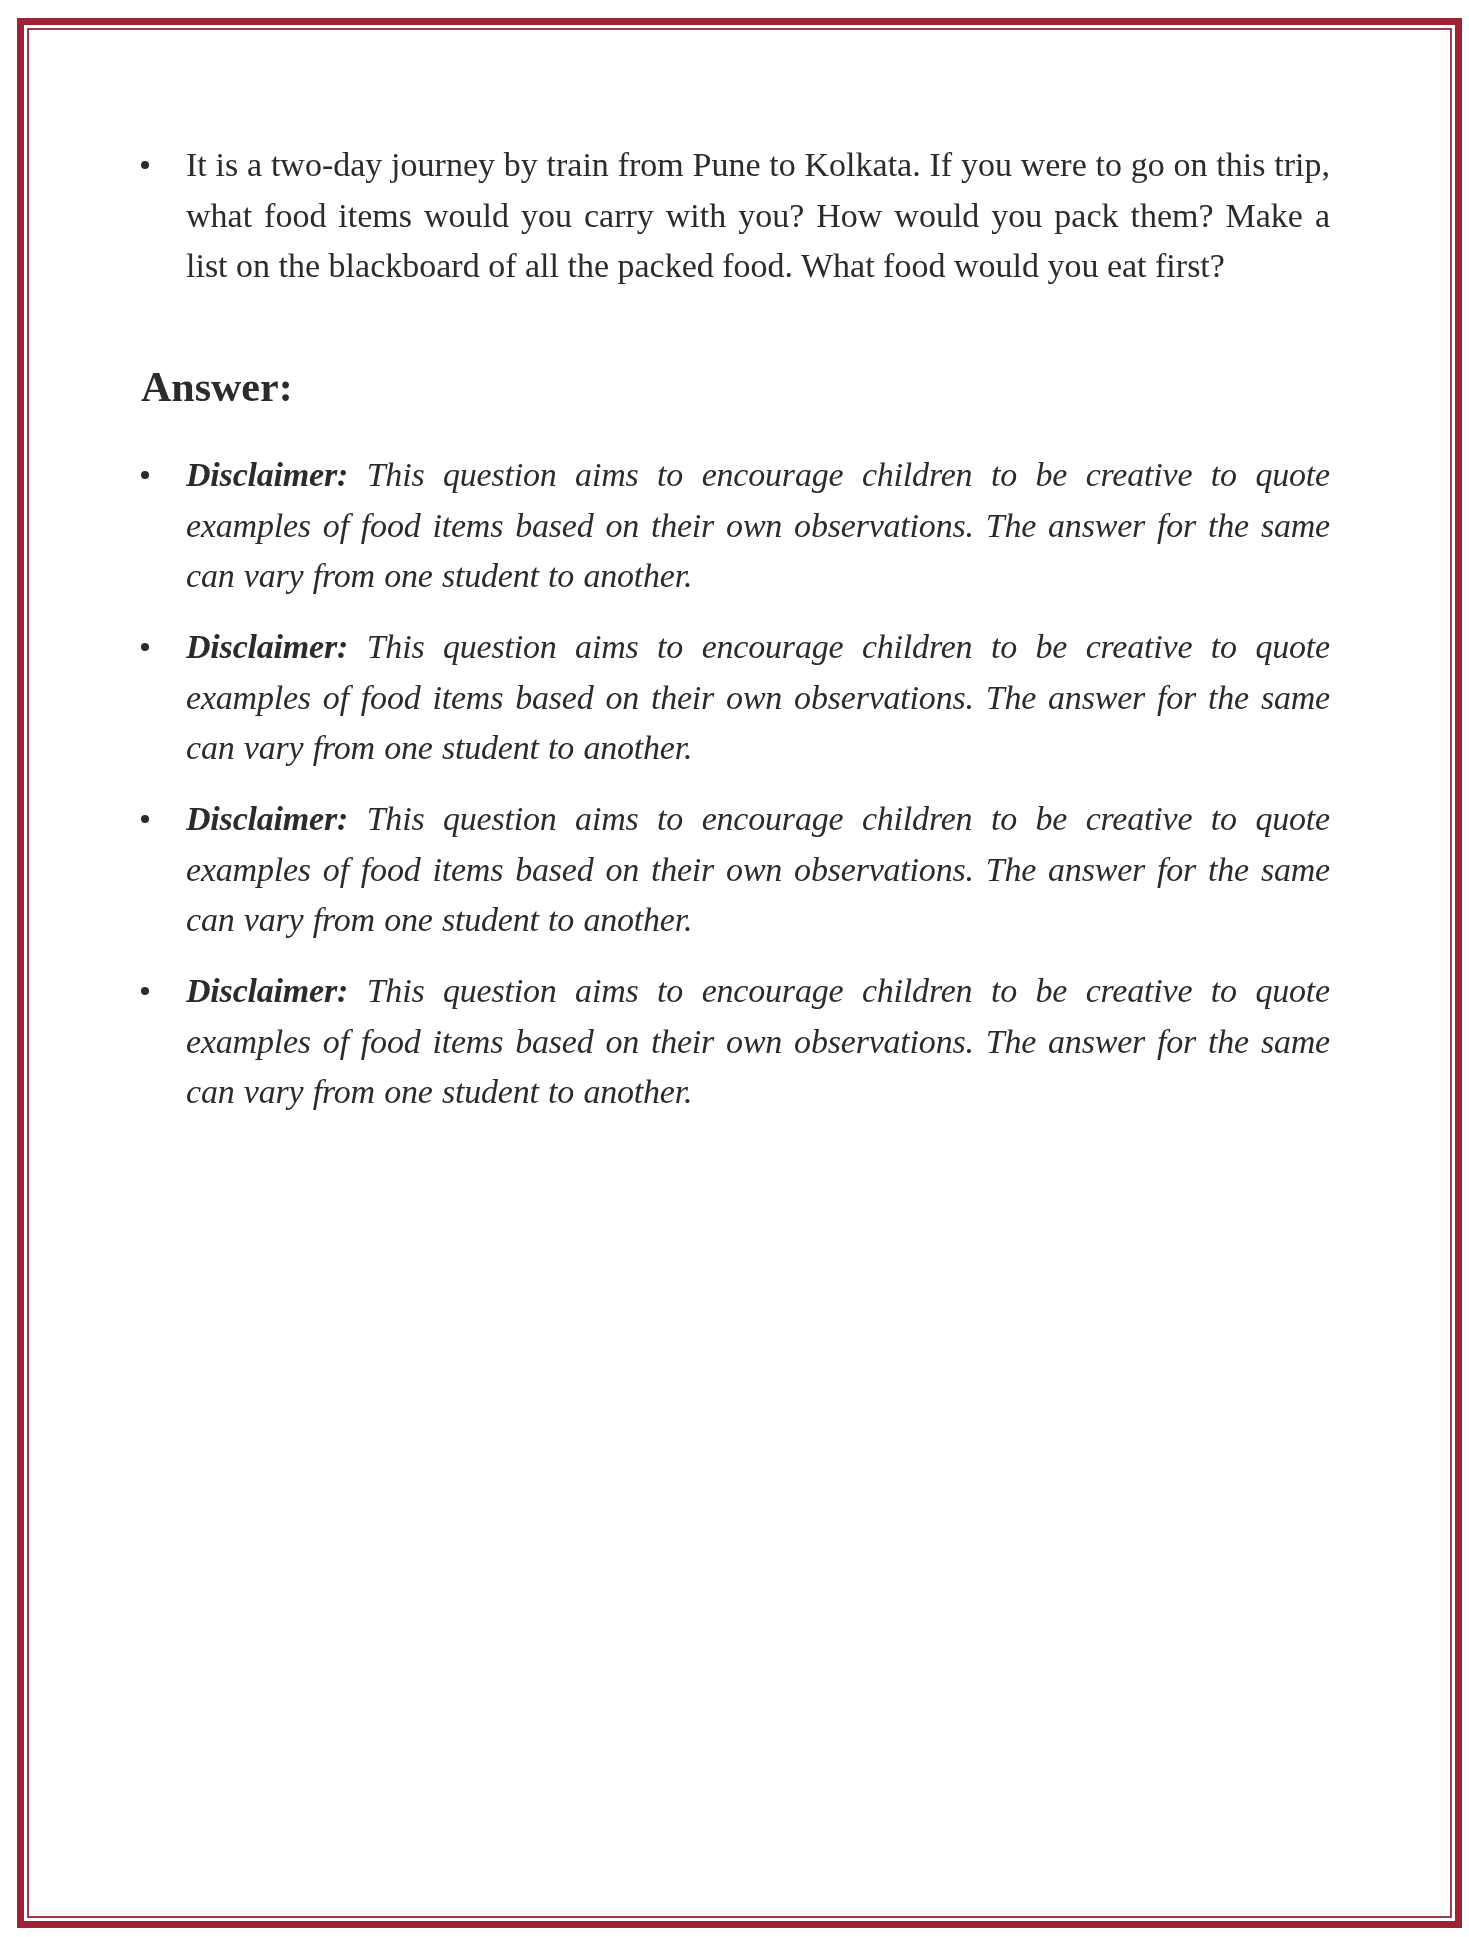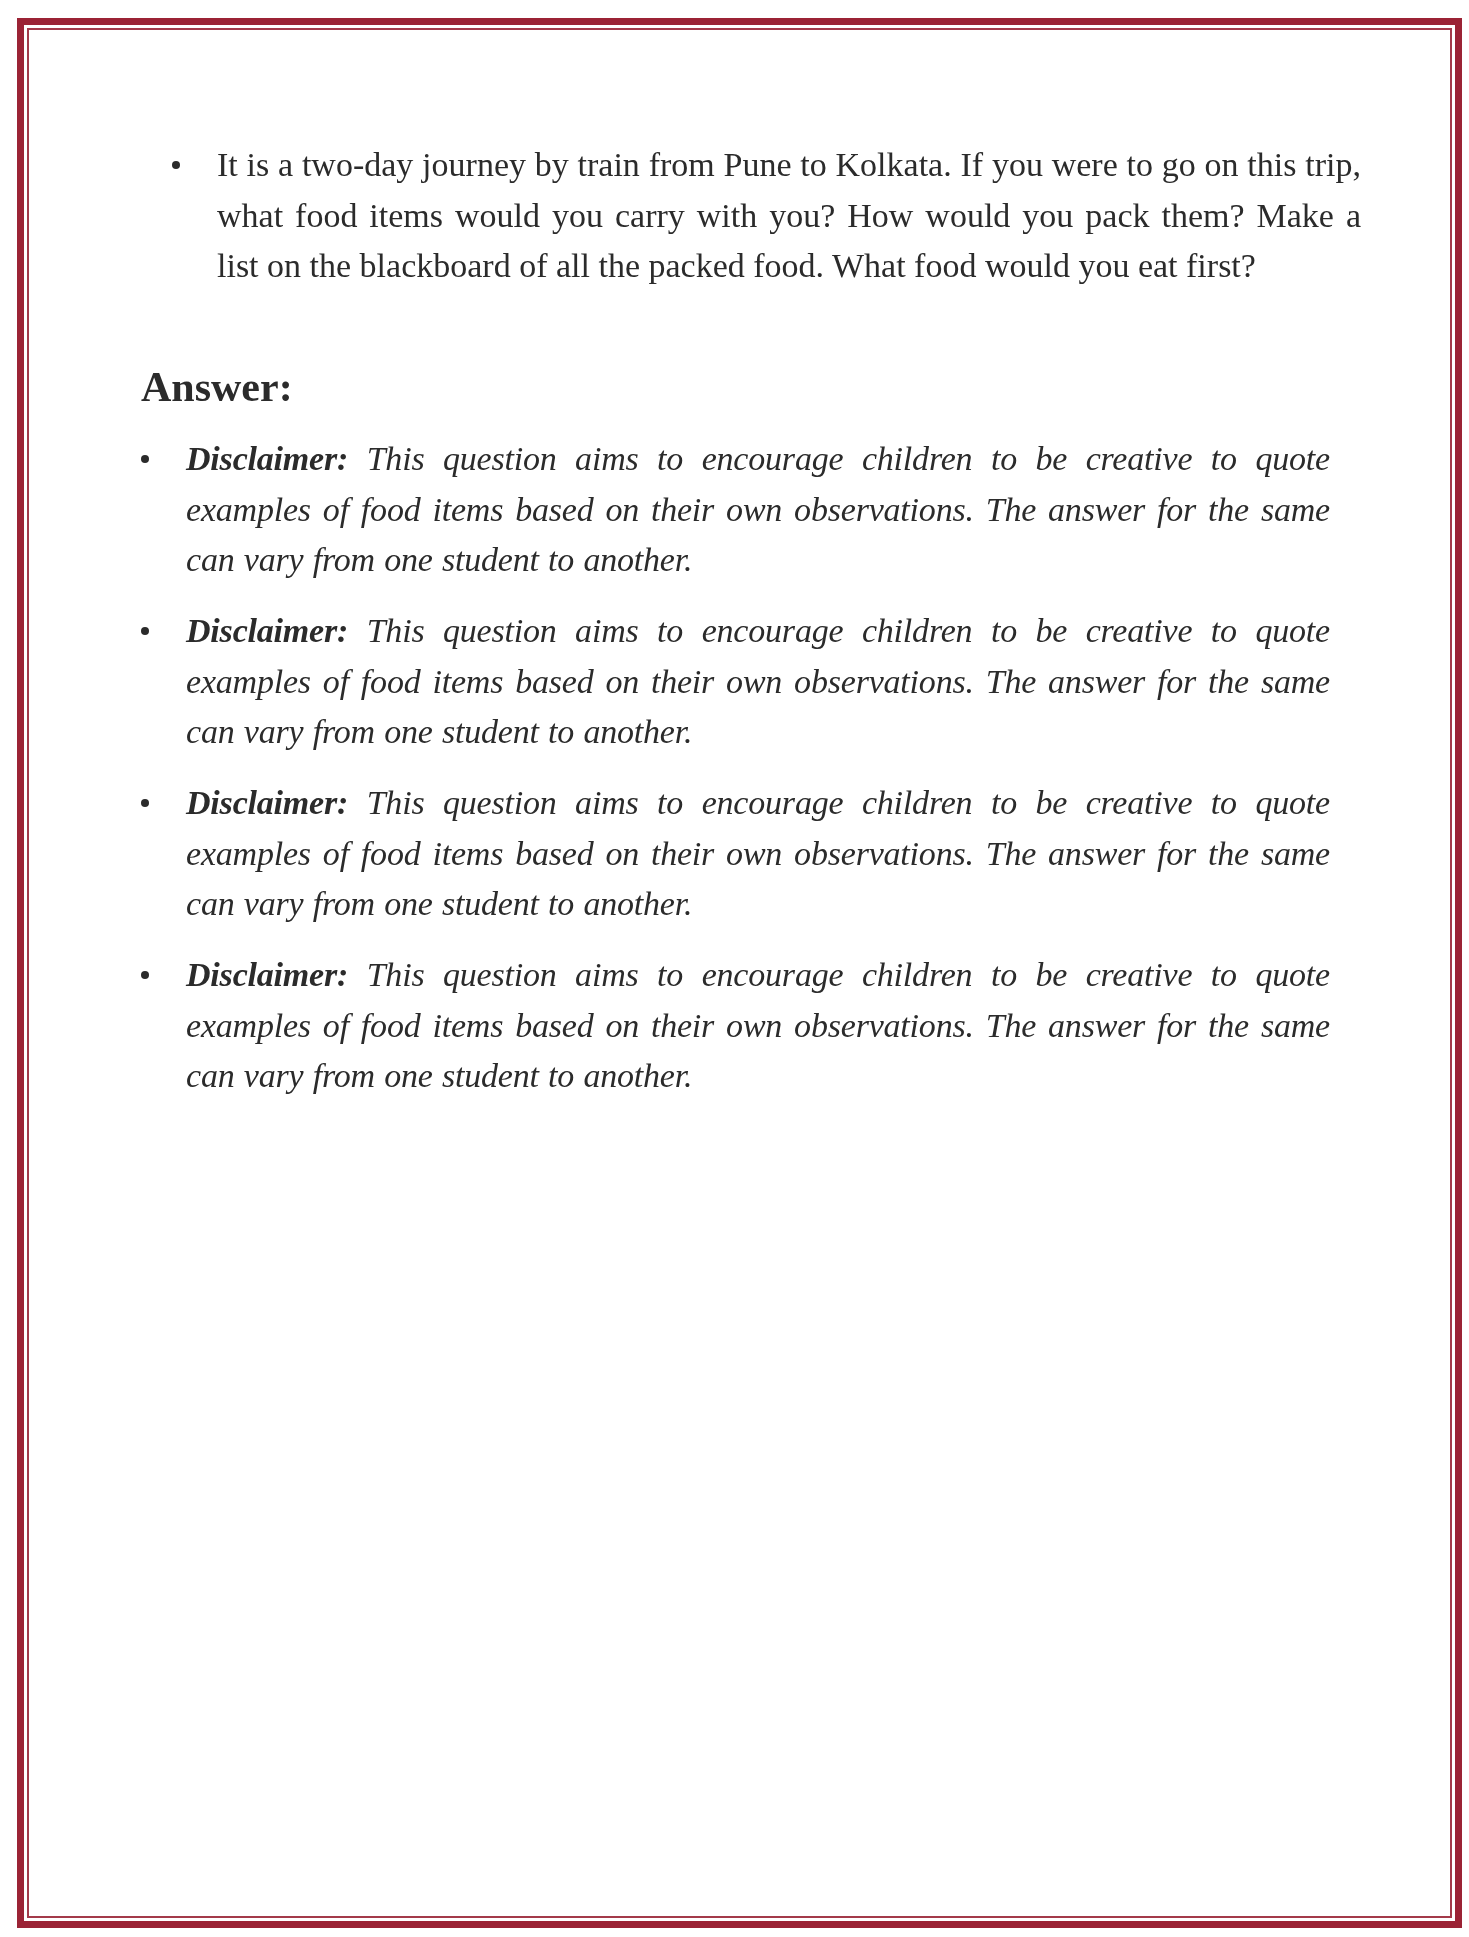--- a/index.html
+++ b/index.html
@@ -55,37 +55,37 @@
       height: 8px;
       border-radius: 50%;
       background: #2b2b2b;
     }
     .question {
       top: 140px;
       text-align: justify;
       text-align-last: left;
       font-family: "Liberation Serif", serif;
       font-size: 34px;
-      margin-left: 31px;
     }
     .answer-heading {
       position: absolute;
       left: 141px;
       top: 365px;
       font-size: 42px;
       font-weight: bold;
       line-height: 44px;
     }
     .disclaimer {
       font-style: italic;
       font-size: 34px;
       letter-spacing: -0.2px;
       word-spacing: 1px;
       text-align: justify;
       text-align-last: left;
+      margin-top: 16px;
     }
     .disclaimer .label {
       font-weight: bold;
     }
     .d1 { top: 434px; }
     .d2 { top: 606px; }
     .d3 { top: 778px; }
     .d4 { top: 950px; }
   </style>
 </head>

